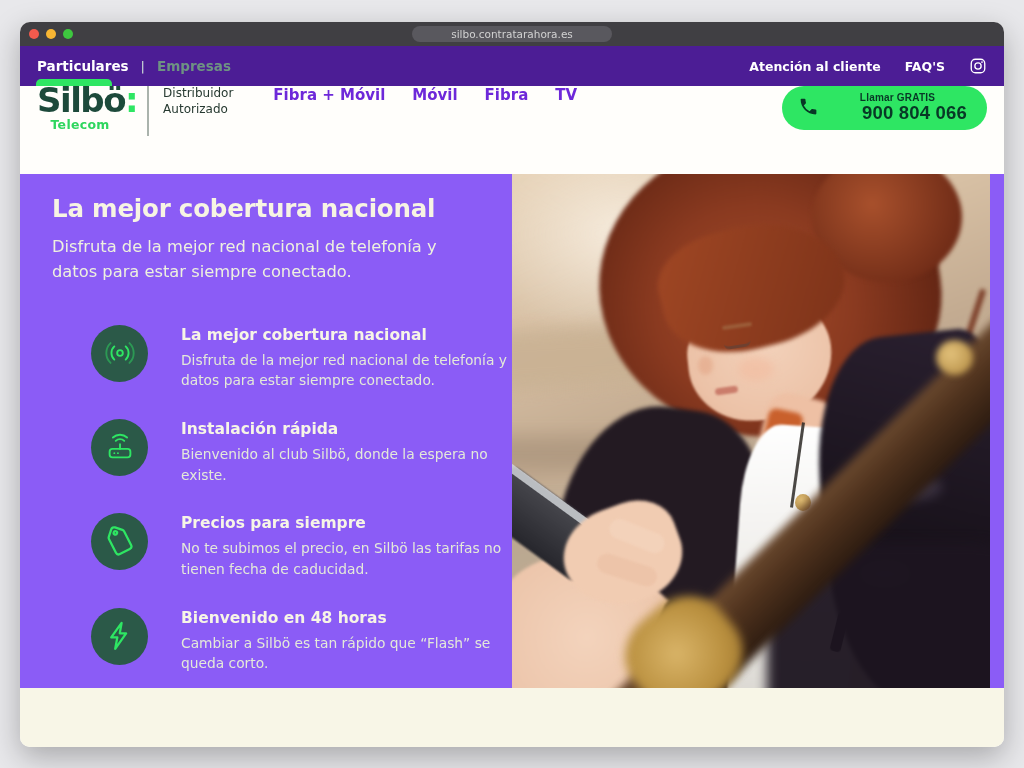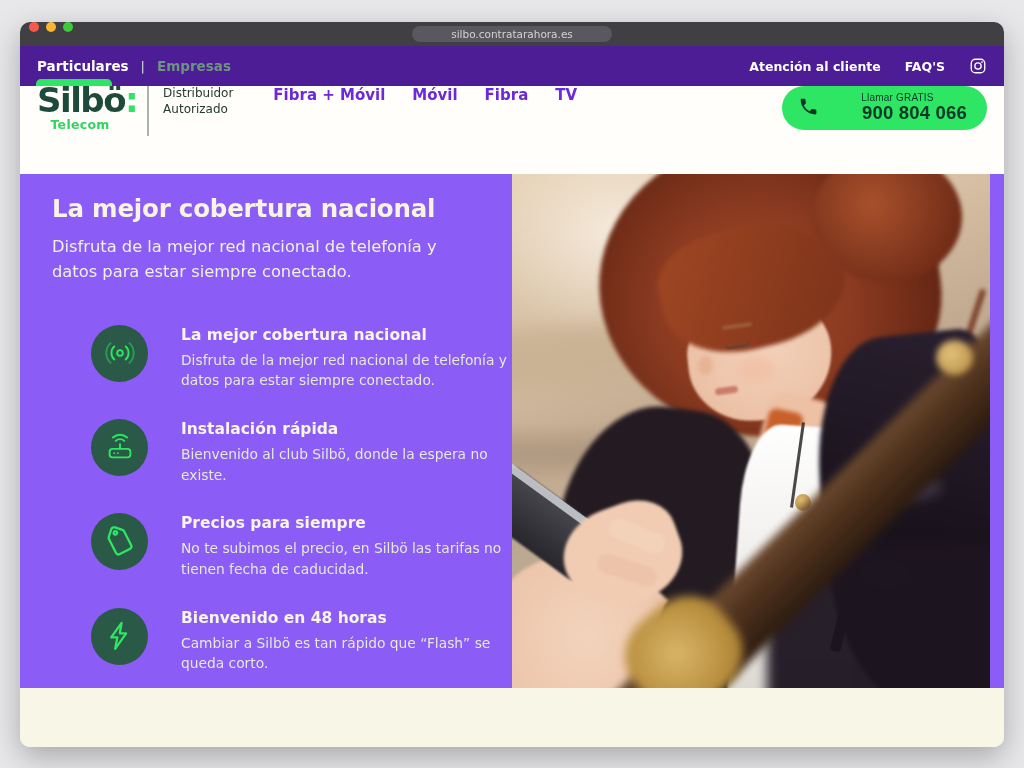--- a/index.html
+++ b/index.html
@@ -5,21 +5,21 @@
   * { margin:0; padding:0; box-sizing:border-box; }
   html,body { width:1024px; height:768px; overflow:hidden; }
   body { background:#e8e8eb; font-family:"DejaVu Sans","Liberation Sans",sans-serif; }
 
   .window { position:absolute; left:20px; top:22px; width:984px; height:725px;
     border-radius:10px; overflow:hidden; background:#fff;
     box-shadow:0 10px 30px rgba(0,0,0,.28); }
 
   
   .titlebar { position:relative; height:24px; background:#403f43;
-    display:flex; padding-left:9px; }
+    display:flex; align-items:center; padding-left:9px; }
   .tl-dot { width:10px; height:10px; border-radius:50%; margin-right:7px; }
   .tl-red { background:#f35a4d; } .tl-yellow { background:#f8b633; } .tl-green { background:#3ec73f; }
   .urlbar { position:absolute; left:50%; top:4px; transform:translateX(-50%);
     width:200px; height:16px; border-radius:8px; background:#59585e;
     color:#d2d2d2; font-size:10.5px; display:flex; align-items:center; justify-content:center; }
 
   
   .topbar { position:relative; height:40px; background:#4c1d95; display:flex;
     align-items:center; padding:0 17px; color:#fff; }
   .tab-active { font-size:13.5px; font-weight:bold; color:#ffffff; }
@@ -40,21 +40,21 @@
   .logo-tag { font-size:12.5px; font-weight:bold; color:#2ed65e; margin-top:2px;
     margin-right:14px; letter-spacing:.3px; }
   .hdr-divider { width:2px; height:50px; background:#aab3ac; margin:0 14px 0 10px; }
   .partner { font-size:12px; color:#273a31; line-height:1.32; font-weight:normal; }
   .main-nav { display:flex; gap:27px; margin-left:40px; }
   .nav-item { font-size:15px; font-weight:bold; color:#6d28d9; cursor:pointer; }
   .call-btn { margin-left:auto; height:44px; background:#2ee663; border:none; cursor:pointer;
     border-radius:23px; display:flex; align-items:center; gap:9px; padding:0 20px 0 16px;
     color:#083826; }
   .call-texts { display:flex; flex-direction:column; align-items:center; line-height:1.1; }
-  .call-top { font-size:10px; font-weight:normal; letter-spacing:.2px; }
+  .call-top { font-size:10px; font-weight:bold; letter-spacing:.2px; }
   .call-number { font-size:18.5px; font-weight:bold; letter-spacing:.2px;margin-left:34px; }
 
   
   .hero { position:relative; height:514px; background:#8b5cf6; overflow:hidden; }
   .hero-copy { padding:20px 0 0 32px; }
   .hero-title { font-size:24.5px; font-weight:bold; color:#f7f4e3; letter-spacing:-.2px; }
   .hero-sub { margin-top:11px; font-size:16.3px; line-height:1.55; max-width:420px; color:#eef1df; }
   .features { margin:40px 0 0 39px; display:flex; flex-direction:column; gap:28px; }
   .feature { display:flex; gap:33px; align-items:flex-start; }
   .f-icon { width:57px; height:57px; border-radius:50%; background:#2b5948; flex:none;

